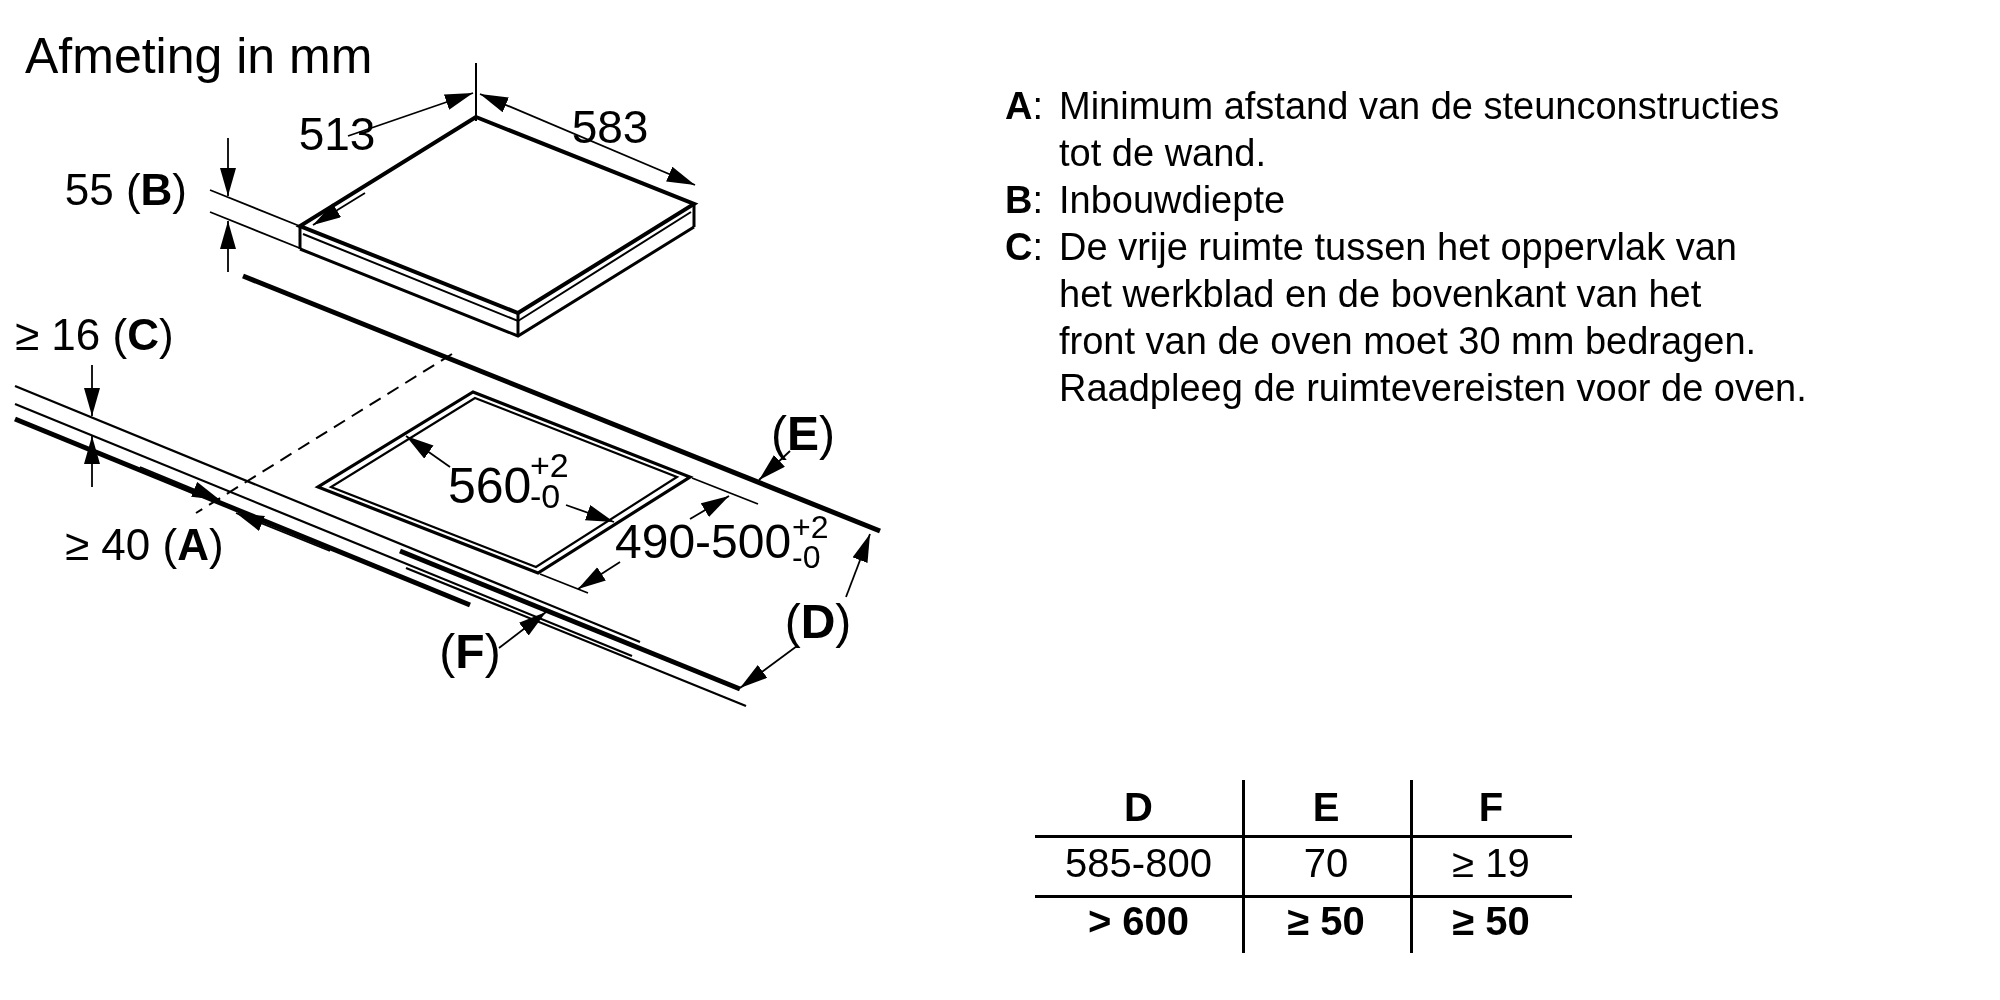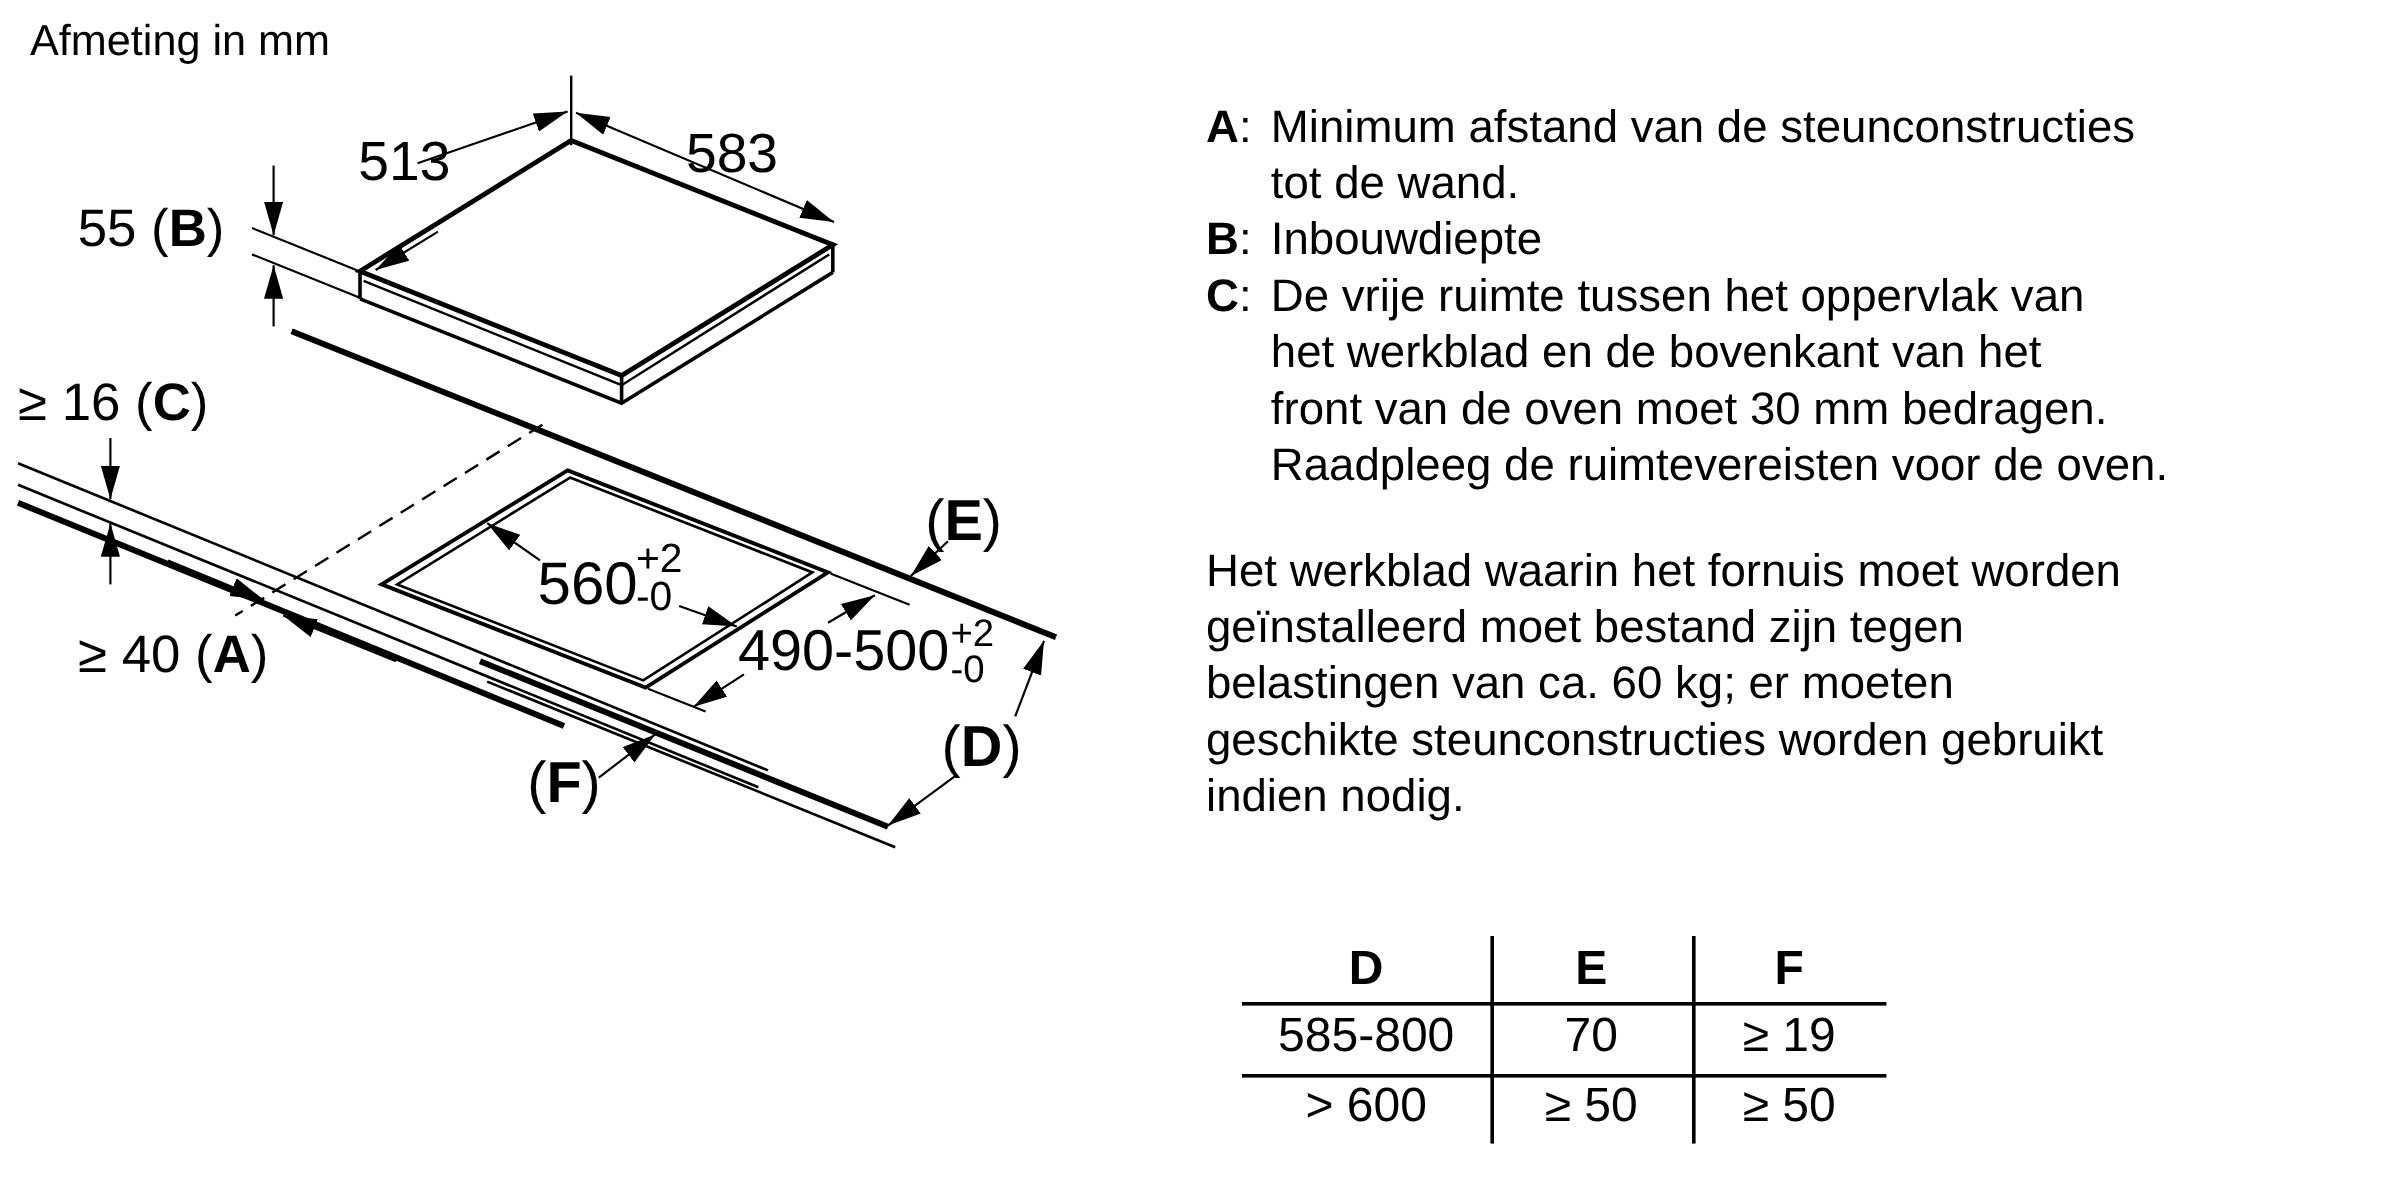--- a/index.html
+++ b/index.html
@@ -1,33 +1,33 @@
 <!DOCTYPE html>
 <html><head>
 <meta charset="utf-8">
 <style>
   html,body{margin:0;padding:0;background:#fff;}
   #page{position:relative;width:2000px;height:1000px;background:#ffffff;overflow:hidden;
         font-family:"Liberation Sans", sans-serif;color:#000;}
-  #title{position:absolute;left:25px;top:13px;font-size:36px;line-height:1.15;}
+  #title{position:absolute;left:25px;top:28px;font-size:50px;line-height:1.15;}
   #diagram-svg{position:absolute;left:0;top:0;}
 
   
   #legend{position:absolute;left:1005px;top:83px;font-size:38px;line-height:47px;white-space:nowrap;}
   .lline{position:relative;padding-left:54px;}
   .lkey{position:absolute;left:0;top:0;}
   .lkey b{font-weight:bold;}
   #note{position:absolute;left:1005px;top:453px;font-size:38px;line-height:47px;white-space:nowrap;}
 
   
   #dims-table{position:absolute;left:1035px;top:780px;width:537px;height:173px;font-size:40px;}
   .trow{display:grid;grid-template-columns:207px 168px 162px;align-items:center;text-align:center;}
   .trow.h{font-weight:bold;height:55px;}
   .trow.r1{height:57px;}
-  .trow.r2{height:58px;}
+  .trow.r2{height:58px;font-weight:bold;}
   .hline{position:absolute;left:0;width:537px;height:3px;background:#000;}
   .vline{position:absolute;top:0;bottom:0;width:3px;background:#000;}
   svg text{fill:#000;}
 </style>
 </head>
 <body>
 
 <div id="page">
 
   <div id="title">Afmeting in mm</div>
@@ -104,27 +104,20 @@
   <div id="legend">
     <div class="lline"><span class="lkey"><b>A</b><span>:</span></span><span>Minimum afstand van de steunconstructies</span></div>
     <div class="lline"><span class="lkey"><b></b><span></span></span><span>tot de wand.</span></div>
     <div class="lline"><span class="lkey"><b>B</b><span>:</span></span><span>Inbouwdiepte</span></div>
     <div class="lline"><span class="lkey"><b>C</b><span>:</span></span><span>De vrije ruimte tussen het oppervlak van</span></div>
     <div class="lline"><span class="lkey"><b></b><span></span></span><span>het werkblad en de bovenkant van het</span></div>
     <div class="lline"><span class="lkey"><b></b><span></span></span><span>front van de oven moet 30 mm bedragen.</span></div>
     <div class="lline"><span class="lkey"><b></b><span></span></span><span>Raadpleeg de ruimtevereisten voor de oven.</span></div>
   </div>
 
-  <div id="note">
-    <div>Het werkblad waarin het fornuis moet worden</div>
-    <div>geïnstalleerd moet bestand zijn tegen</div>
-    <div>belastingen van ca. 60 kg; er moeten</div>
-    <div>geschikte steunconstructies worden gebruikt</div>
-    <div>indien nodig.</div>
-  </div>
 
   <div id="dims-table">
     <div class="vline" style="left:207px"></div>
     <div class="vline" style="left:375px"></div>
     <div class="hline" style="top:55px"></div>
     <div class="hline" style="top:115px"></div>
     <div class="trow h">
       <div>D</div>
       <div>E</div>
       <div>F</div>

